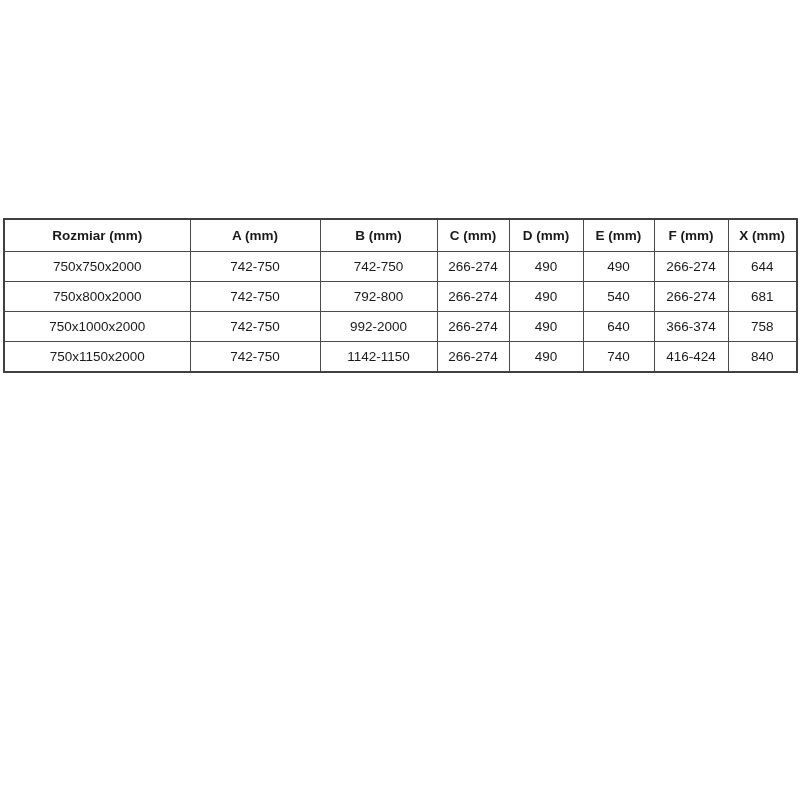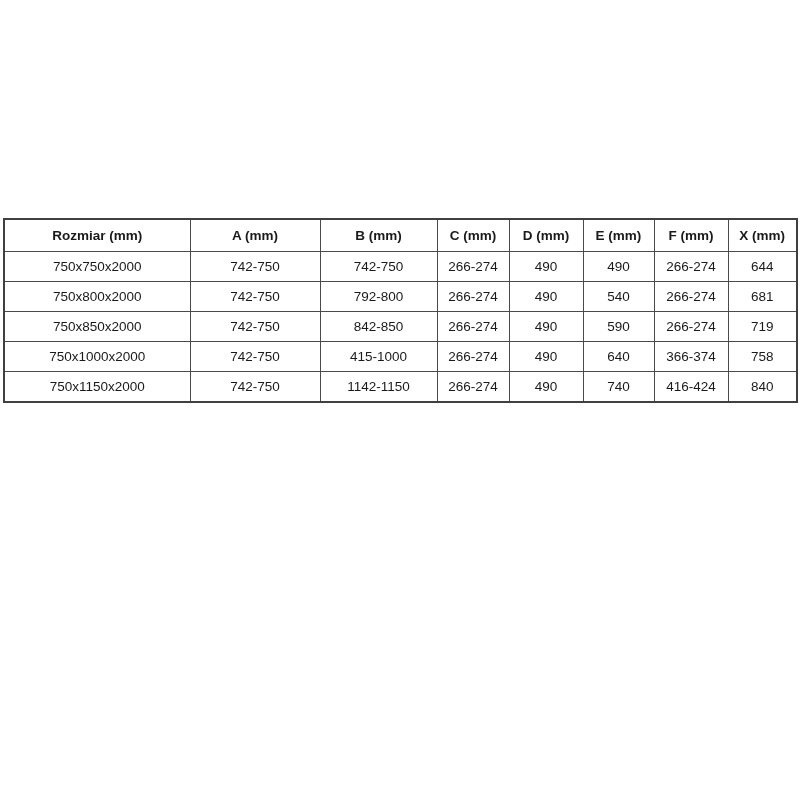--- a/index.html
+++ b/index.html
@@ -84,33 +84,23 @@
         <td>750x800x2000</td>
         <td>742-750</td>
         <td>792-800</td>
         <td>266-274</td>
         <td>490</td>
         <td>540</td>
         <td>266-274</td>
         <td>681</td>
       </tr>
       <tr>
-        <td>750x850x2000</td>
-        <td>742-750</td>
-        <td>842-850</td>
-        <td>266-274</td>
-        <td>490</td>
-        <td>590</td>
-        <td>266-274</td>
-        <td>719</td>
-      </tr>
-      <tr>
         <td>750x1000x2000</td>
         <td>742-750</td>
-        <td>415-1000</td>
+        <td>992-2000</td>
         <td>266-274</td>
         <td>490</td>
         <td>640</td>
         <td>366-374</td>
         <td>758</td>
       </tr>
       <tr>
         <td>750x1150x2000</td>
         <td>742-750</td>
         <td>1142-1150</td>

